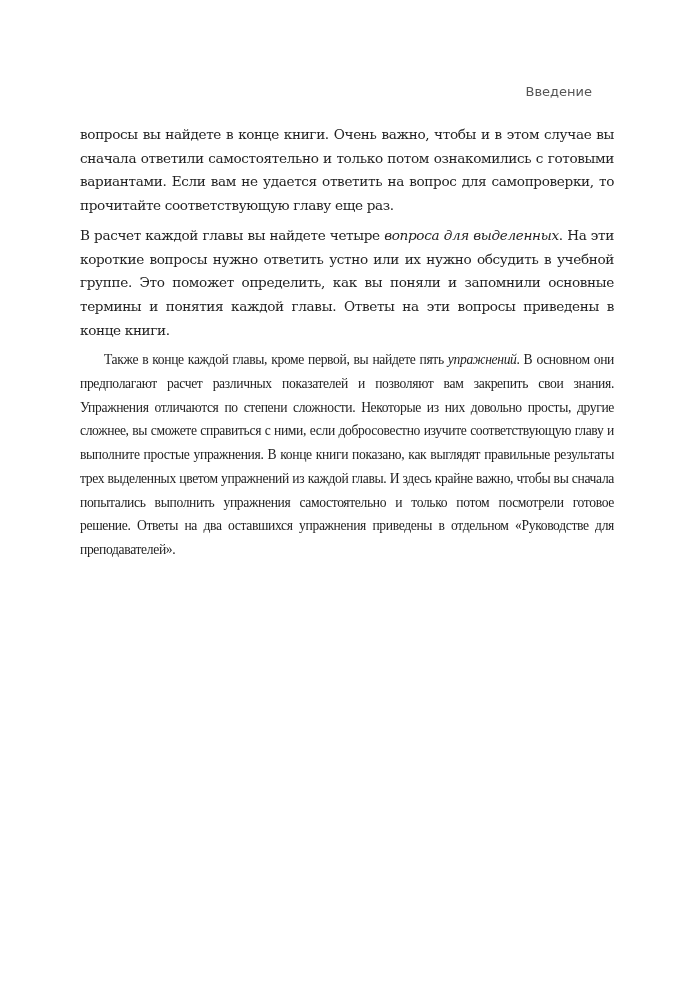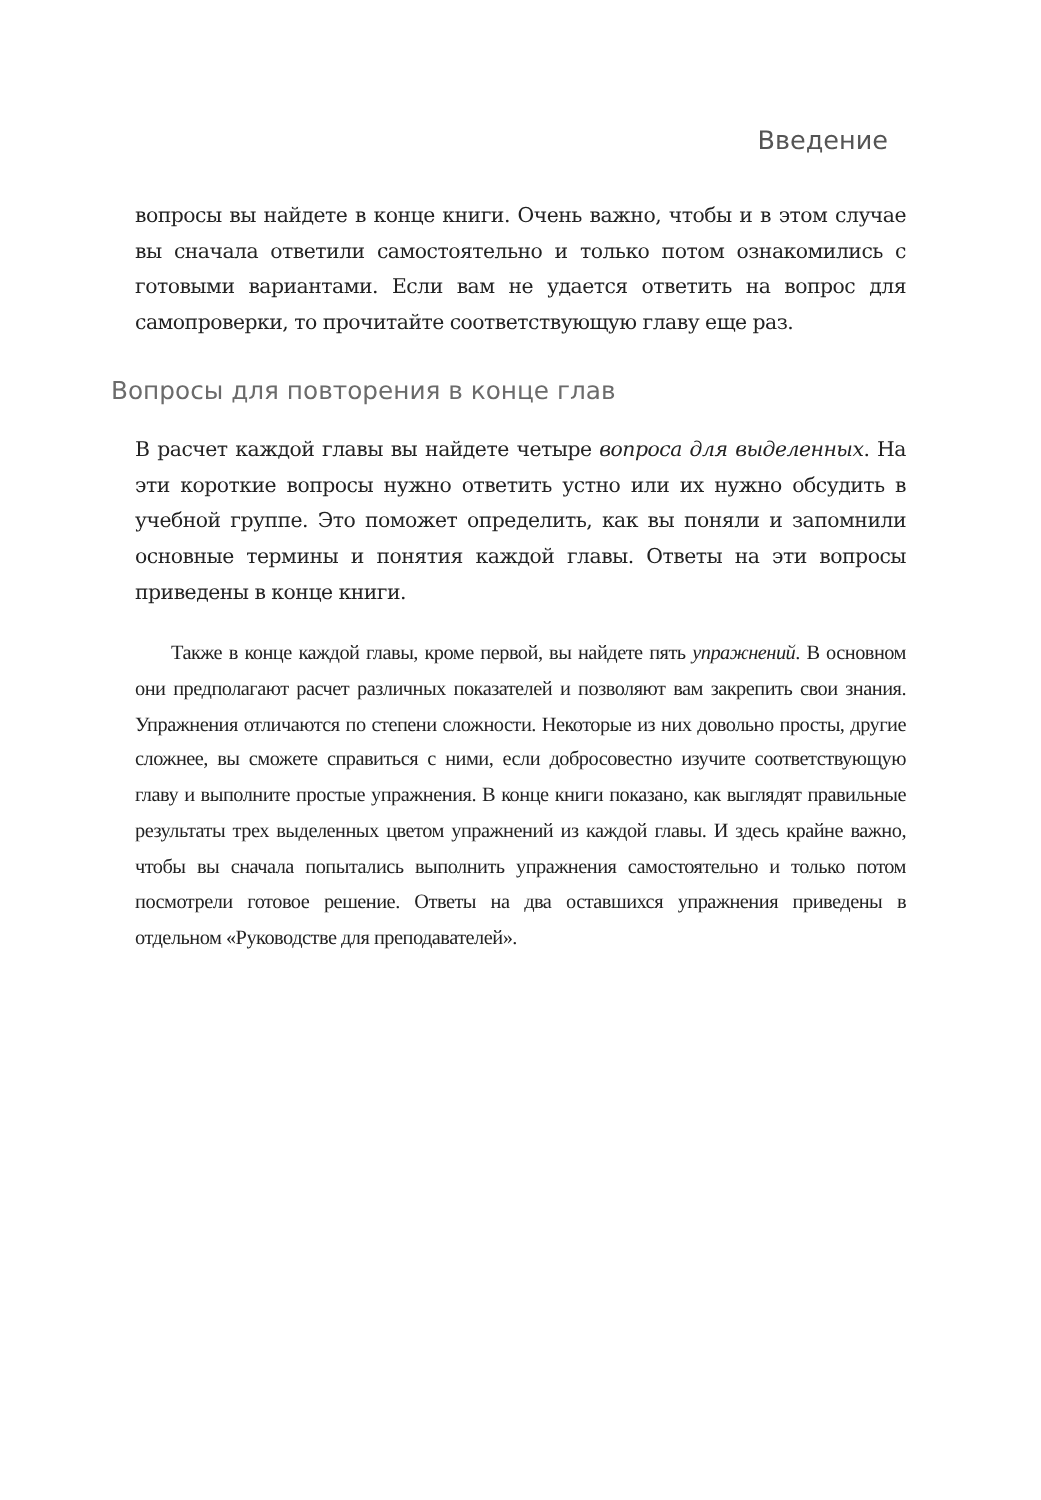--- a/index.html
+++ b/index.html
@@ -1,40 +1,39 @@
 <!DOCTYPE html>
 <html><head>
   <meta charset="utf-8">
   <style>
     html, body { margin: 0; padding: 0; background: #ffffff; }
     body { width: 694px; height: 1000px; position: relative; overflow: hidden; }
     .running-head {
       position: absolute; top: 84px; right: 102px;
-      font-family: "DejaVu Sans", sans-serif; font-size: 17px; color: #555;
+      font-family: "DejaVu Sans", sans-serif; font-size: 13px; color: #555;
     }
     .text-block {
       position: absolute; left: 74px; top: 117px; width: 546px;
       font-family: "DejaVu Serif", serif; font-size: 13.6px; line-height: 23.7px;
       color: #222; text-align: justify; hyphens: manual;
       letter-spacing: -0.35px;
     }
-    .text-block p { margin: 16px; }
+    .text-block p { margin: 6px; }
     .text-block p.indent { text-indent: 24px; font-family: Liberation Serif, serif; }
     .section-heading {
       font-family: "DejaVu Sans", sans-serif; font-size: 16.5px; font-weight: normal;
       color: #6b6b6b; margin: 21px 0 11px 0; line-height: 24px; letter-spacing: 0;
     }
     em { font-style: italic; }
   </style>
 </head>
 <body>
 
 <div class="running-head">Введение</div>
 
 <div class="text-block">
   <p>вопросы вы найдете в конце книги. Очень важно, чтобы и в этом случае вы сначала ответили самостоятельно и только потом ознакомились с готовыми вариантами. Если вам не удается ответить на вопрос для самопроверки, то прочитайте соответствующую главу еще раз.</p>
 
-  <h2 class="section-heading">Вопросы для повторения в конце глав</h2>
 
   <p><span>В расчет каждой главы вы найдете четыре </span><em>вопроса для выделенных</em><span>. На эти короткие вопросы нужно ответить устно или их нужно обсудить в учебной группе. Это поможет определить, как вы поняли и запомнили основные термины и понятия каждой главы. Ответы на эти вопросы приведены в конце книги.</span></p>
 
   <p class="indent"><span>Также в конце каждой главы, кроме первой, вы найдете пять </span><em>упражнений</em><span>. В основном они предполагают расчет различных показателей и позволяют вам закрепить свои знания. Упражнения отличаются по степени сложности. Некоторые из них довольно просты, другие сложнее, вы сможете справиться с ними, если добросовестно изучите соответствующую главу и выполните простые упражнения. В конце книги показано, как выглядят правильные результаты трех выделенных цветом упражнений из каждой главы. И здесь крайне важно, чтобы вы сначала попытались выполнить упражнения самостоятельно и только потом посмотрели готовое решение. Ответы на два оставшихся упражнения приведены в отдельном «Руководстве для преподавателей».</span></p>
 </div>
 
 </body></html>

